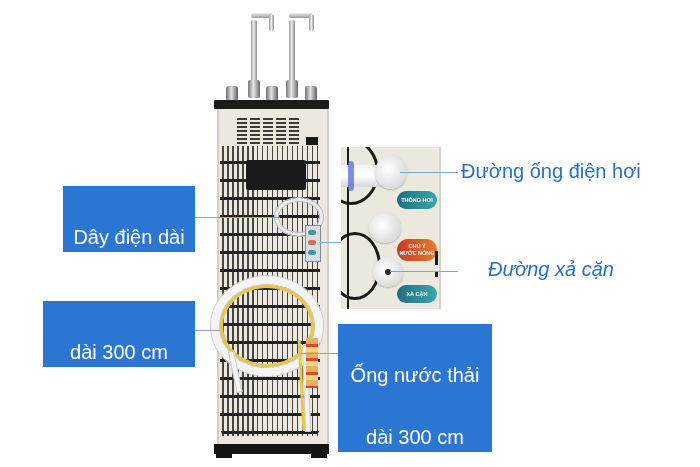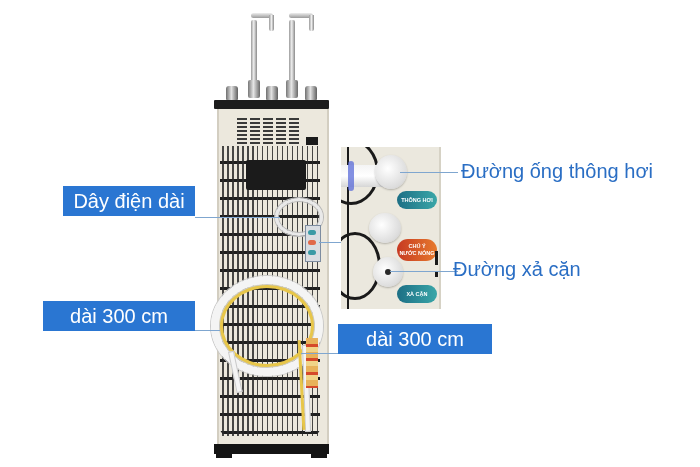--- a/index.html
+++ b/index.html
@@ -60,21 +60,21 @@
   .badge { position: absolute; border-radius: 12px 12px 12px 12px; color: #fff; font-size: 5.5px; font-weight: bold; text-align: center; line-height: 7px; display: flex; align-items: center; justify-content: center; }
   .badge.teal { background: linear-gradient(90deg,#1d6f85,#3aa6a8); }
   .badge.orange { background: linear-gradient(90deg,#c73a22,#e6792d); }
   .inset .rbar { position: absolute; left: 94px; width: 3px; background: #1a1a1a; }
 
   
   .callout-box {
     position: absolute; background: #2a76d2; color: #ffffff;
     font-size: 20px; line-height: 26px; text-align: center; padding: 2px 0;
   }
-  .callout-box span { display: block; }
+  .callout-box span { display: block; margin-top: 36px; }
   .leader { position: absolute; height: 1px; background: #7fa6cf; }
   .callout-text { position: absolute; color: #2a6ec4; font-size: 20px; white-space: nowrap; }
 </style>
 </head>
 <body>
 
 <div>
 
   <div>
     <div class="faucet-stem" style="left:251px; top:20px; height:72px;"></div>
@@ -144,23 +144,24 @@
   <span>Dây điện dài</span>
 </div>
 <div class="leader" style="left:195px; top:217px; width:85px;"></div>
 
 <div class="callout-box" style="left:43px; top:301px; width:152px;">
   <span>dài 300 cm</span>
 </div>
 <div class="leader" style="left:195px; top:330px; width:25px;"></div>
 
 <div class="callout-box" style="left:338px; top:324px; width:154px;">
+  <span>Ống nước thải</span>
   <span>dài 300 cm</span>
 </div>
 <div class="leader" style="left:301px; top:353px; width:37px;"></div>
 
 <div class="leader" style="left:319px; top:242px; width:22px;"></div>
 
 <div class="leader" style="left:400px; top:172px; width:58px;"></div>
-<div class="callout-text" style="left:461px; top:160px;">Đường ống thông hơi</div>
+<div class="callout-text" style="left:461px; top:160px;">Đường ống điện hơi</div>
 
 <div class="leader" style="left:390px; top:271px; width:68px;"></div>
-<div class="callout-text" style="left:453px; top:258px;">Đường xả cặn</div>
+<div class="callout-text" style="left:488px; top:258px;font-style:italic;">Đường xả cặn</div>
 
 </body></html>

